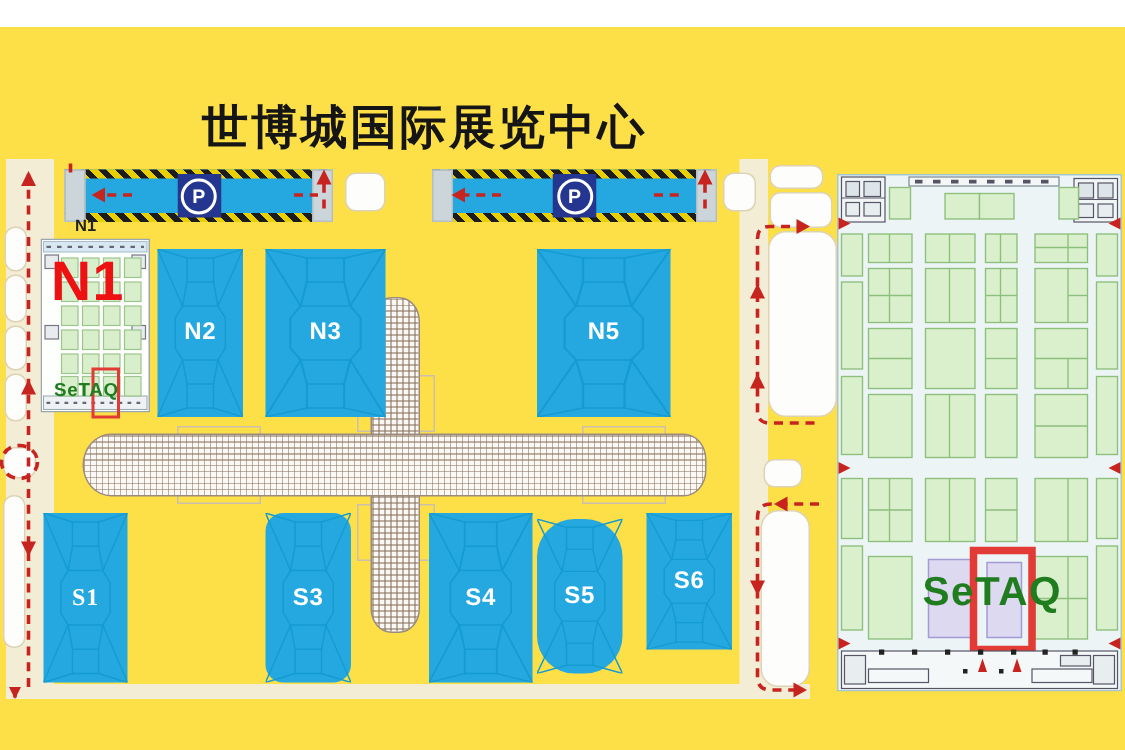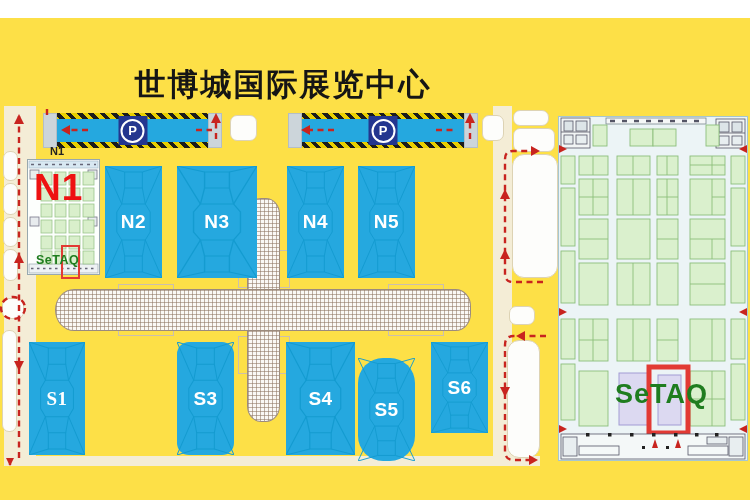--- a/index.html
+++ b/index.html
@@ -20,21 +20,21 @@
   .pstrip .cap{position:absolute;top:0;bottom:0;width:12px;background:#ccd5da;border:1px solid #b4bec4;}
   .pstrip .cap.l{left:0;} .pstrip .cap.r{right:0;}
   .pbadge{position:absolute;left:50%;top:3px;transform:translateX(-50%);width:29px;height:29px;
     background:var(--parking-badge-navy);display:flex;align-items:center;justify-content:center;}
   .pcircle{width:20px;height:20px;border:2px solid #fff;border-radius:50%;color:#fff;
     font-size:13px;font-weight:bold;display:flex;align-items:center;justify-content:center;line-height:1;}
   
   .hall{position:absolute;background:var(--hall-fill);}
   .hall svg{position:absolute;inset:0;width:100%;height:100%;}
   .hall-label{position:absolute;inset:0;display:flex;align-items:center;justify-content:center;
-    color:var(--hall-label);font-size:19px;font-weight:bold;letter-spacing:.5px;}
+    color:var(--hall-label);font-size:16px;font-weight:bold;letter-spacing:.5px;}
   
   .corridor{position:absolute;background-color:#faf8f5;border:1px solid var(--corridor-line);
     background-image:
       repeating-linear-gradient(to right, rgba(140,115,95,.55) 0 1px, transparent 1px 4px),
       repeating-linear-gradient(to bottom, rgba(140,115,95,.55) 0 1px, transparent 1px 4px);}
   .corridor.h{border-radius:20px 16px 16px 20px / 22px 18px 18px 22px;}
   .corridor.v{border-radius:14px/16px;}
   .tab{position:absolute;border:1px solid #cbbfae;background:transparent;}
   
   .n1hall{position:absolute;left:27px;top:141px;width:73px;height:116px;}
@@ -167,34 +167,21 @@
             <path d="M20 6 H38 V22 H20 Z"></path>
             <path d="M20 90 H38 V106 H20 Z"></path>
             <path d="M17 38 H41 L46 46 V66 L41 74 H17 L12 66 V46 Z"></path>
             <path d="M0 0 L17 38 M58 0 L41 38 M0 112 L17 74 M58 112 L41 74"></path>
             <path d="M0 0 L20 6 M58 0 L38 6 M0 112 L20 106 M58 112 L38 106"></path>
             <path d="M20 22 L17 38 M38 22 L41 38 M20 90 L17 74 M38 90 L41 74"></path>
           </g>
         </svg>
         <span class="hall-label">N3</span>
       </div>
-    <div class="hall" style="left:287px;top:148px;width:57px;height:112px;">
-        <svg viewBox="0 0 58 112" preserveAspectRatio="none">
-          <g fill="none" stroke="var(--hall-line)" stroke-width="1">
-            <path d="M20 6 H38 V22 H20 Z"></path>
-            <path d="M20 90 H38 V106 H20 Z"></path>
-            <path d="M17 38 H41 L46 46 V66 L41 74 H17 L12 66 V46 Z"></path>
-            <path d="M0 0 L17 38 M58 0 L41 38 M0 112 L17 74 M58 112 L41 74"></path>
-            <path d="M0 0 L20 6 M58 0 L38 6 M0 112 L20 106 M58 112 L38 106"></path>
-            <path d="M20 22 L17 38 M38 22 L41 38 M20 90 L17 74 M38 90 L41 74"></path>
-          </g>
-        </svg>
-        <span class="hall-label">N4</span>
-      </div>
-    <div class="hall" style="left:358px;top:148px;width:57px;height:112px;">
+    <div class="hall" style="left:358px;top:148px;width:57px;height:112px;padding-left:32px;">
         <svg viewBox="0 0 58 112" preserveAspectRatio="none">
           <g fill="none" stroke="var(--hall-line)" stroke-width="1">
             <path d="M20 6 H38 V22 H20 Z"></path>
             <path d="M20 90 H38 V106 H20 Z"></path>
             <path d="M17 38 H41 L46 46 V66 L41 74 H17 L12 66 V46 Z"></path>
             <path d="M0 0 L17 38 M58 0 L41 38 M0 112 L17 74 M58 112 L41 74"></path>
             <path d="M0 0 L20 6 M58 0 L38 6 M0 112 L20 106 M58 112 L38 106"></path>
             <path d="M20 22 L17 38 M38 22 L41 38 M20 90 L17 74 M38 90 L41 74"></path>
           </g>
         </svg>
@@ -233,21 +220,21 @@
             <path d="M20 6 H38 V22 H20 Z"></path>
             <path d="M20 90 H38 V106 H20 Z"></path>
             <path d="M17 38 H41 L46 46 V66 L41 74 H17 L12 66 V46 Z"></path>
             <path d="M0 0 L17 38 M58 0 L41 38 M0 112 L17 74 M58 112 L41 74"></path>
             <path d="M0 0 L20 6 M58 0 L38 6 M0 112 L20 106 M58 112 L38 106"></path>
             <path d="M20 22 L17 38 M38 22 L41 38 M20 90 L17 74 M38 90 L41 74"></path>
           </g>
         </svg>
         <span class="hall-label">S4</span>
       </div>
-    <div class="hall" style="left:358px;top:340px;width:57px;height:103px;border-radius:25px;">
+    <div class="hall" style="left:358px;top:328px;width:57px;height:103px;border-radius:25px;">
         <svg viewBox="0 0 58 112" preserveAspectRatio="none">
           <g fill="none" stroke="var(--hall-line)" stroke-width="1">
             <path d="M20 6 H38 V22 H20 Z"></path>
             <path d="M20 90 H38 V106 H20 Z"></path>
             <path d="M17 38 H41 L46 46 V66 L41 74 H17 L12 66 V46 Z"></path>
             <path d="M0 0 L17 38 M58 0 L41 38 M0 112 L17 74 M58 112 L41 74"></path>
             <path d="M0 0 L20 6 M58 0 L38 6 M0 112 L20 106 M58 112 L38 106"></path>
             <path d="M20 22 L17 38 M38 22 L41 38 M20 90 L17 74 M38 90 L41 74"></path>
           </g>
         </svg>

